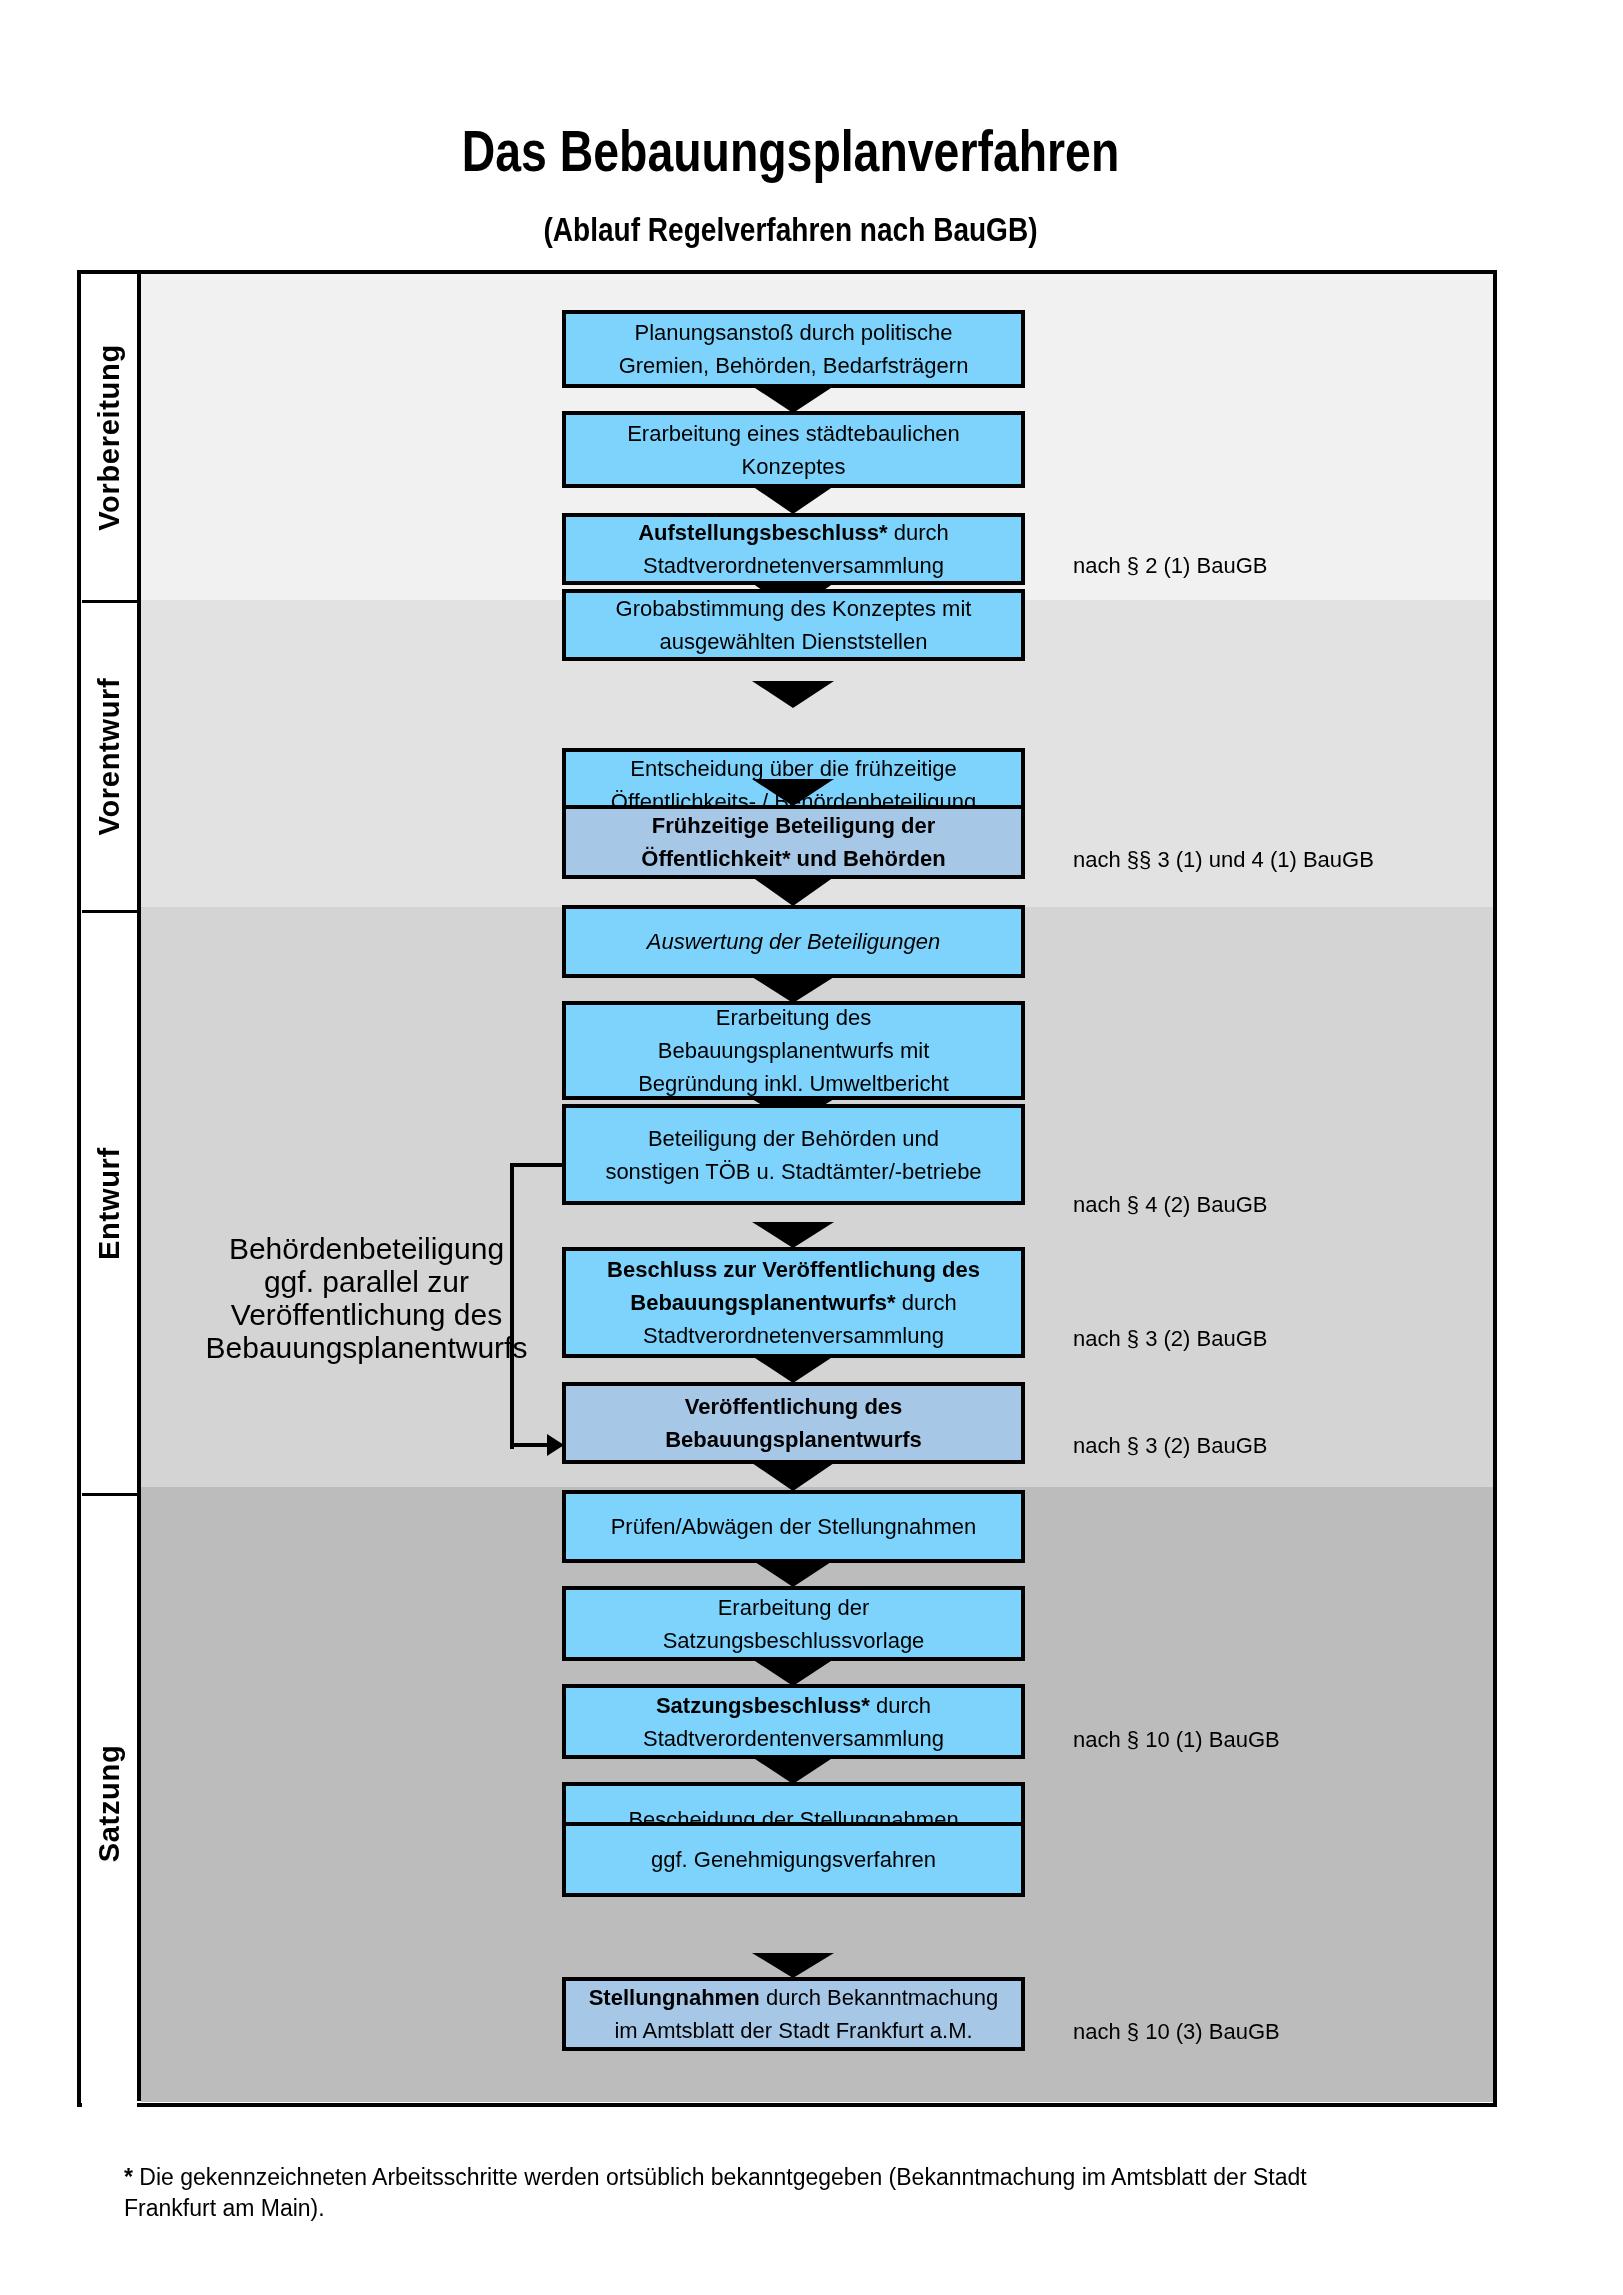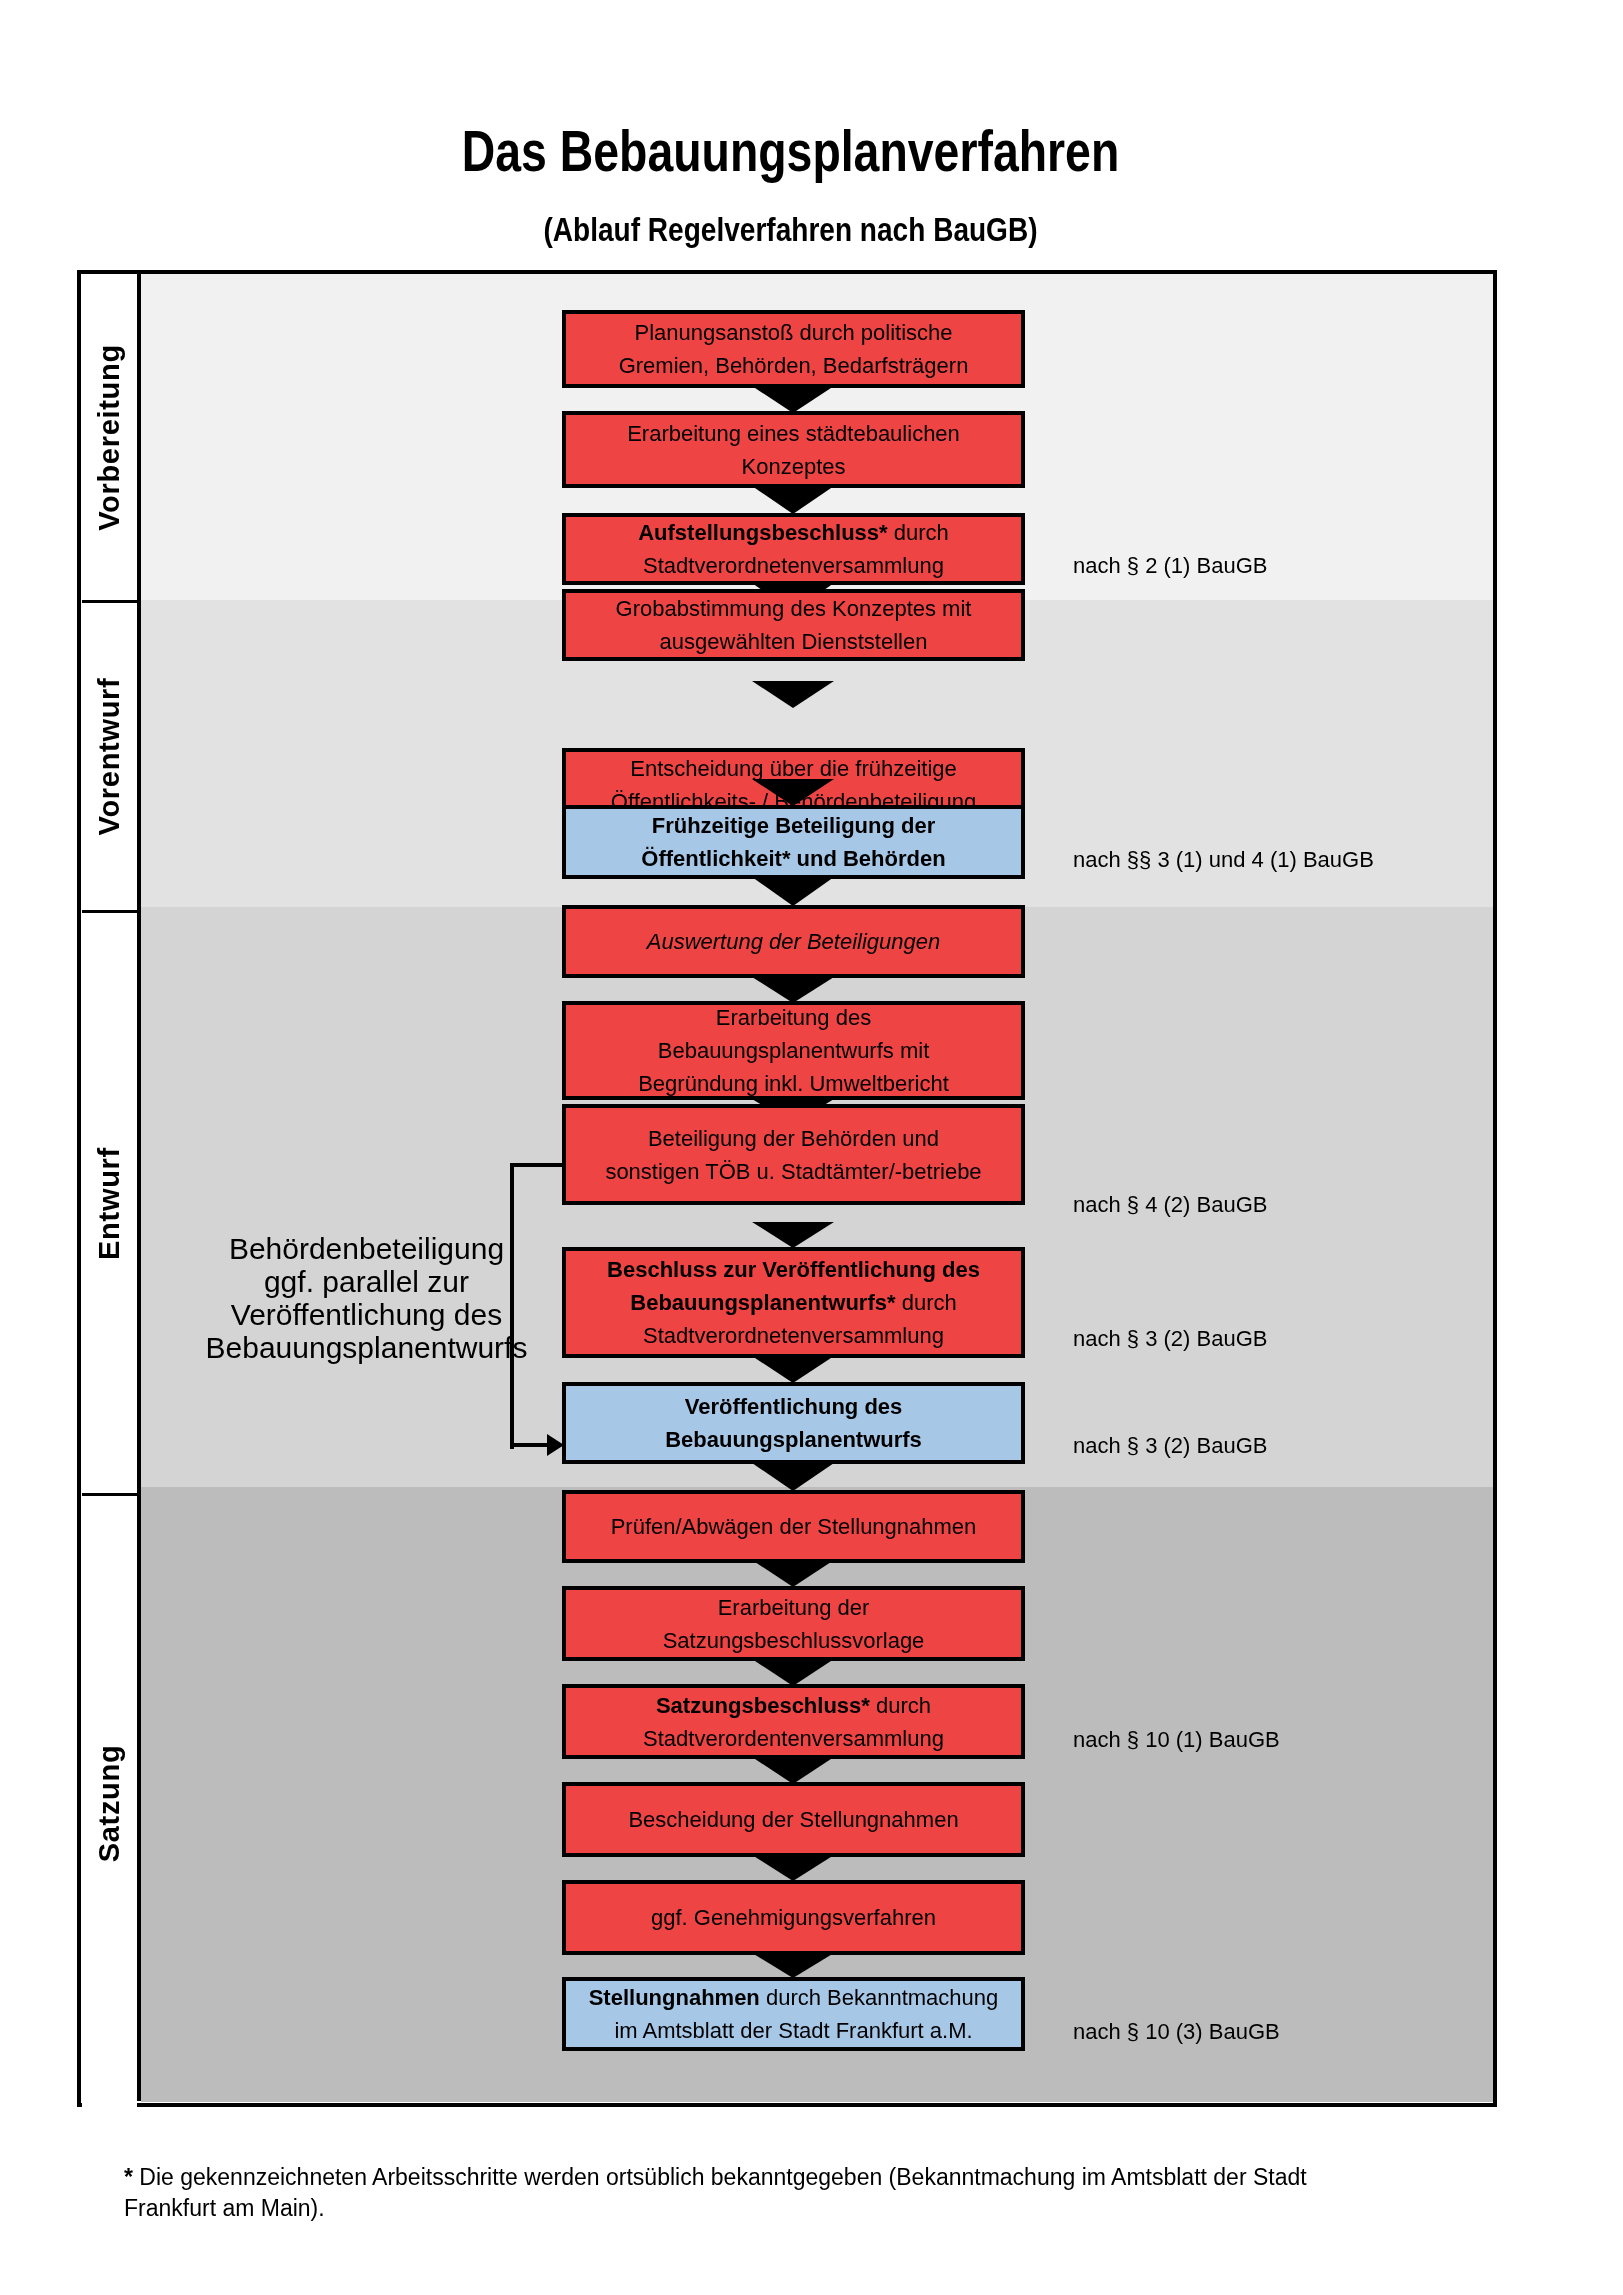--- a/index.html
+++ b/index.html
@@ -13,21 +13,21 @@
 
   .phase-col{position:absolute;left:82px;top:274px;width:59px;height:1827px;background:#fff;border-right:4.6px solid #000;z-index:2;}
   .phase-cell{width:100%;background:#fff;border-bottom:3.3px solid #000;display:flex;align-items:center;justify-content:center;}
   .phase-cell:last-child{border-bottom:none;}
   .phase-cell span{transform:rotate(-90deg);white-space:nowrap;font-weight:bold;font-size:29px;letter-spacing:0.7px;}
 
   .band{position:absolute;left:141px;width:1352px;z-index:1;}
 
   .flow-layer{position:absolute;left:0;top:0;width:1623px;height:2295px;z-index:3;}
 
-  .box{position:absolute;left:562px;width:463px;border:4.6px solid #000;background:#ef4444;display:flex;flex-direction:column;align-items:center;justify-content:center;text-align:center;font-size:22px;line-height:33px;}
+  .box{position:absolute;left:562px;width:463px;border:4.6px solid #000;background:#7dd3fc;display:flex;flex-direction:column;align-items:center;justify-content:center;text-align:center;font-size:22px;line-height:33px;}
   .box.hl{background:#a7c7e7;}
   .box .b{font-weight:bold;}
 
   .flow-arrow{position:absolute;width:0;height:0;border-left:41px solid transparent;border-right:41px solid transparent;}
 
   .ref{position:absolute;left:1073px;height:33px;line-height:33px;font-size:22px;white-space:nowrap;}
 
   .annotation{position:absolute;left:190px;top:1232px;width:353px;text-align:center;font-size:30px;line-height:33px;}
 
   .conn{position:absolute;background:#000;}
@@ -150,21 +150,21 @@
     <div class="box" style="top: 1684px; height: 75px;">
       <div><span class="b">Satzungsbeschluss*</span><span> durch</span></div>
       <div><span>Stadtverordentenversammlung</span></div>
     </div>
     <div class="flow-arrow" style="left: 752px; top: 1757px; border-top: 27px solid rgb(0, 0, 0);"></div>
     <div class="ref" style="top: 1723px;">nach § 10 (1) BauGB</div>
     <div class="box" style="top: 1782px; height: 75px;">
       <div><span>Bescheidung der Stellungnahmen</span></div>
     </div>
     <div class="flow-arrow" style="left: 752px; top: 1855px; border-top: 26px solid rgb(0, 0, 0);"></div>
-    <div class="box" style="top: 1880px; height: 75px;">
+    <div class="box" style="top: 1822px; height: 75px;">
       <div><span>ggf. Genehmigungsverfahren</span></div>
     </div>
     <div class="flow-arrow" style="left: 752px; top: 1953px; border-top: 25px solid rgb(0, 0, 0);"></div>
     <div class="box hl" style="top: 1977px; height: 74px;">
       <div><span class="b">Stellungnahmen</span><span> durch Bekanntmachung</span></div>
       <div><span>im Amtsblatt der Stadt Frankfurt a.M.</span></div>
     </div>
     <div class="ref" style="top: 2015px;">nach § 10 (3) BauGB</div>
   </div>
 

